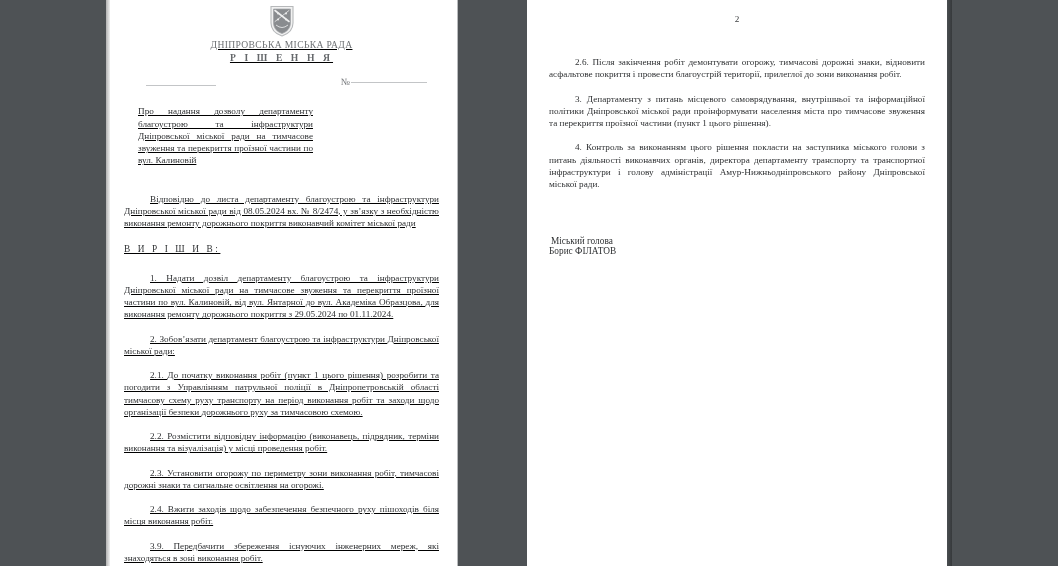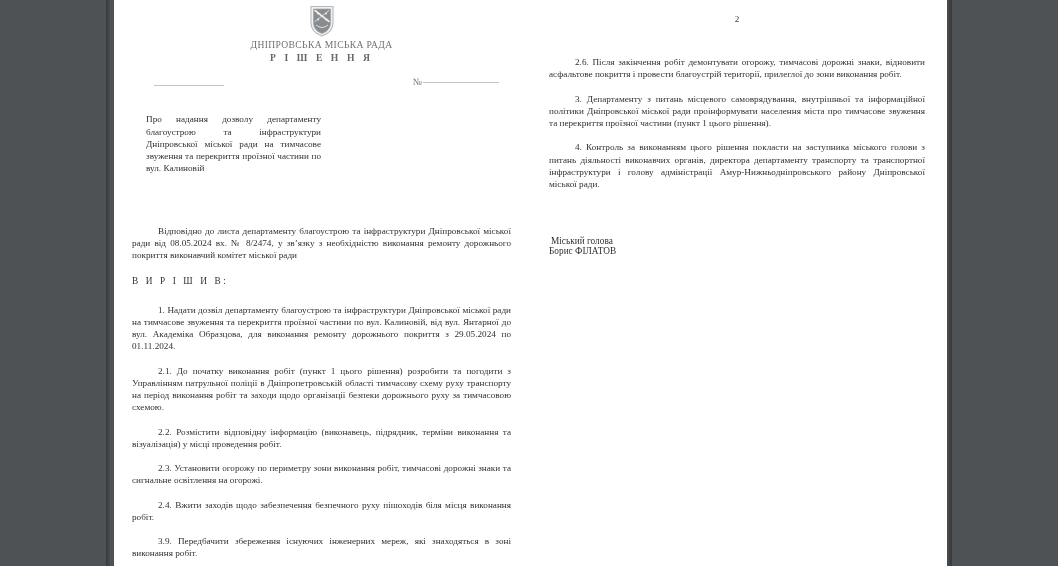--- a/index.html
+++ b/index.html
@@ -26,23 +26,24 @@
   
   .page {
     position: absolute;
     top: 0;
     background: #ffffff;
     height: 566px;
     box-sizing: border-box;
     overflow: hidden;
   }
   #page-left {
-    left: 114px;
-    width: 416px;
+    left: 106px;
+    width: 352px;
     border-right: 1px solid #b9bbbd;
+    text-decoration: underline;
   }
   #page-right {
     left: 527px;
     width: 420px;
   }
   .page-shadow-left {
     position: absolute;
     top: 0;
     left: 106px;
     width: 4px;
@@ -128,26 +129,25 @@
     margin-left: 1px;
   }
 
   
   .doc-text {
     color: #2f3133;
     font-size: 9.2px;
     line-height: 12.25px;
     text-align: justify;
     hyphens: manual;
-    margin-top: 24px;
   }
   .preamble-block {
     width: 175px;
     margin-left: 14px;
-    margin-top: 16px;
+    margin-top: 8px;
   }
   .preamble-block p {
     margin: 0;
     text-align: justify;
     text-justify: inter-word;
   }
 
   .body-p {
     margin: 0 0 12px 0;
     text-indent: 26px;
@@ -226,20 +226,21 @@
       </div>
 
       <div class="spacer-26"></div>
 
       <div class="doc-text">
         <p class="body-p">Відповідно до листа департаменту благоустрою та інфраструктури Дніпровської міської ради від 08.05.2024 вх. № 8/2474, у зв’язку з необхідністю виконання ремонту дорожнього покриття виконавчий комітет міської ради</p>
 
         <div class="resolve-word">В И Р І Ш И В:</div>
 
         <p class="body-p">1. Надати дозвіл департаменту благоустрою та інфраструктури Дніпровської міської ради на тимчасове звуження та перекриття проїзної частини по вул. Калиновій, від вул. Янтарної до вул. Академіка Образцова, для виконання ремонту дорожнього покриття з 29.05.2024 по 01.11.2024.</p>
+        <p class="body-p">2. Зобов’язати департамент благоустрою та інфраструктури Дніпровської міської ради:</p>
         <p class="body-p">2.1. До початку виконання робіт (пункт 1 цього рішення) розробити та погодити з Управлінням патрульної поліції в Дніпропетровській області тимчасову схему руху транспорту на період виконання робіт та заходи щодо організації безпеки дорожнього руху за тимчасовою схемою.</p>
         <p class="body-p">2.2. Розмістити відповідну інформацію (виконавець, підрядник, терміни виконання та візуалізація) у місці проведення робіт.</p>
         <p class="body-p">2.3. Установити огорожу по периметру зони виконання робіт, тимчасові дорожні знаки та сигнальне освітлення на огорожі.</p>
         <p class="body-p">2.4. Вжити заходів щодо забезпечення безпечного руху пішоходів біля місця виконання робіт.</p>
         <p class="body-p">3.9. Передбачити збереження існуючих інженерних мереж, які знаходяться в зоні виконання робіт.</p>
       </div>
 
     </div>
   </div>
 

